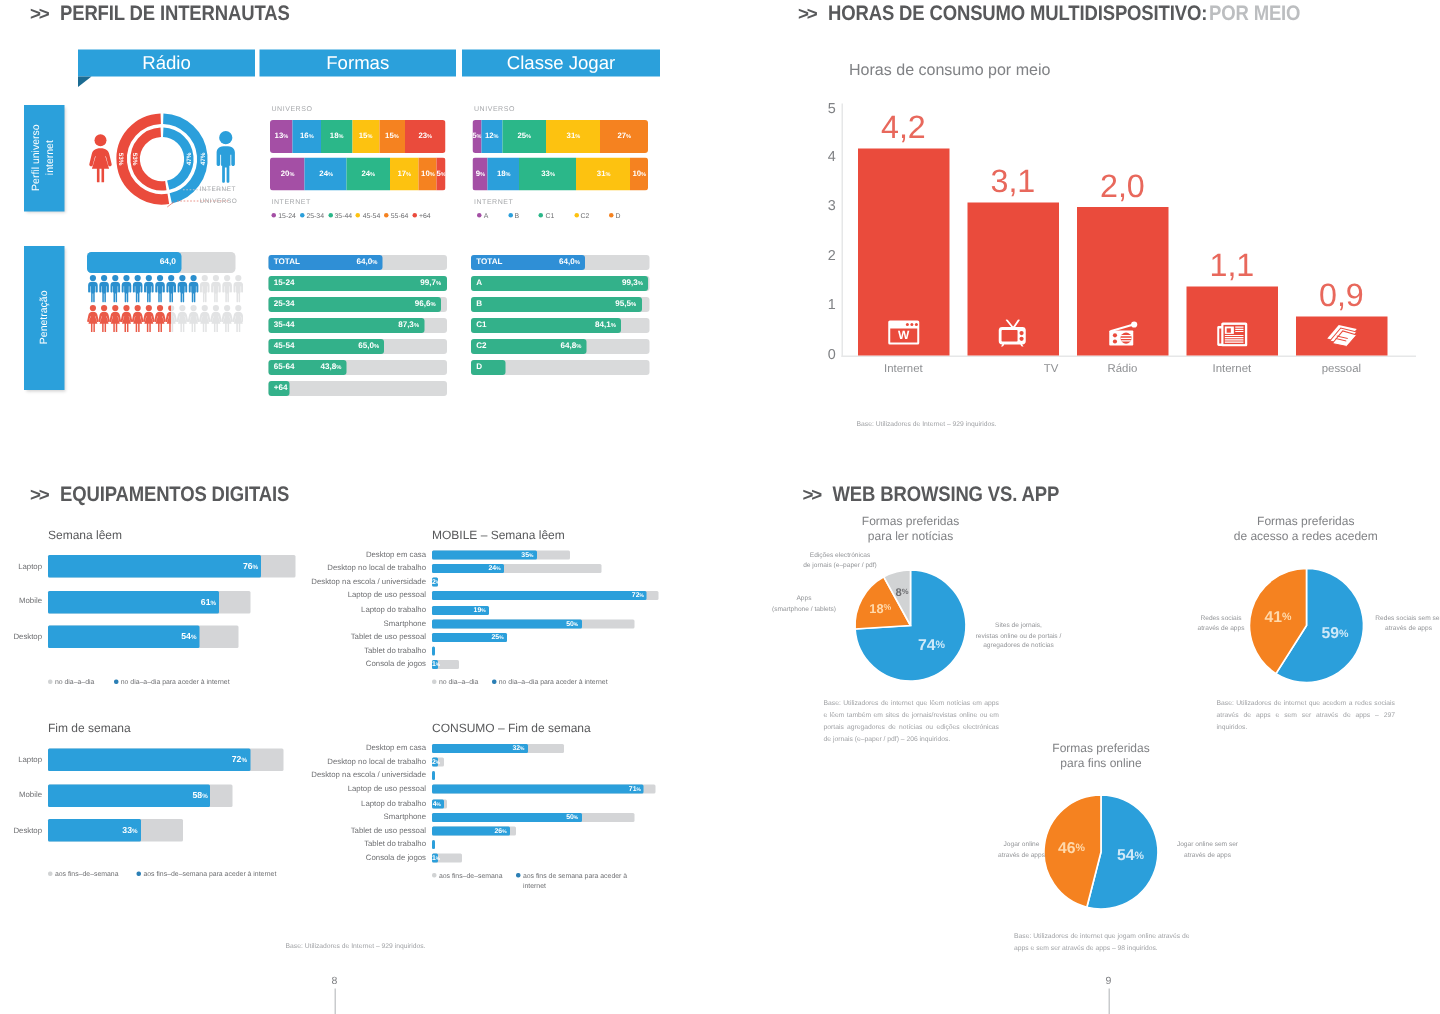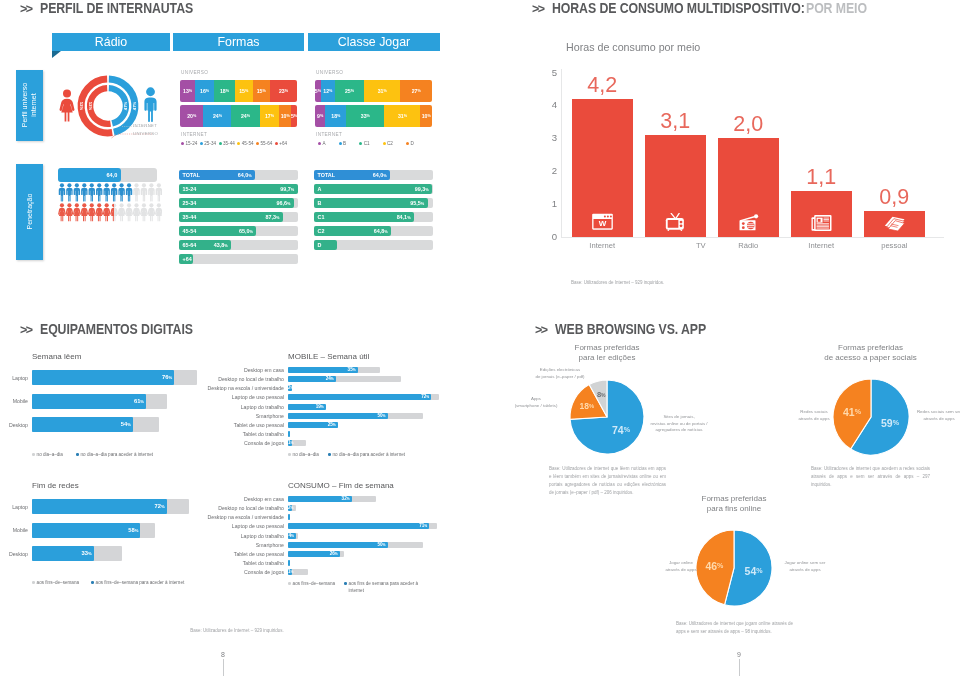--- a/index.html
+++ b/index.html
@@ -427,21 +427,21 @@
       <div style="position:absolute;left:32px;top:452px;display:flex;font-size:4.6px;color:#6d6e71;align-items:flex-start;">
         <span style="display:flex;align-items:center;margin-right:13px;">
           <i style="width:2.6px;height:2.6px;border-radius:50%;background:#d1d3d4;display:inline-block;margin-right:2px;"></i>
           <span>no dia–a–dia</span>
         </span>
         <span style="display:flex;align-items:flex-start;">
           <i style="width:2.6px;height:2.6px;border-radius:50%;background:#2b7fb5;display:inline-block;margin-right:2px;margin-top:1px;flex:none;"></i>
           <span style="line-height:1.45;">no dia–a–dia para aceder à internet</span>
         </span>
       </div>
-      <div class="etitle" style="left:288px;top:352px;">MOBILE – Semana útil</div>
+      <div class="etitle" style="left:288px;top:352px;">MOBILE – Semana lêem</div>
       <div class="elabel" style="left:200px;top:367px;width:84px;">Desktop em casa</div>
       <div class="ebar-bg" style="left:288px;top:367px;width:91.54px;height:6px;"></div>
       <div class="ebar" style="left:288px;top:367px;width:69.65px;height:6px;font-size:4.6px;line-height:6px;padding-right:2px;box-sizing:border-box;">35<span style="font-size:.72em">%</span></div>
       <div class="elabel" style="left:200px;top:376.15px;width:84px;">Desktop no local de trabalho</div>
       <div class="ebar-bg" style="left:288px;top:376.15px;width:113.42999999999999px;height:6px;"></div>
       <div class="ebar" style="left:288px;top:376.15px;width:47.76px;height:6px;font-size:4.6px;line-height:6px;padding-right:2px;box-sizing:border-box;">24<span style="font-size:.72em">%</span></div>
       <div class="elabel" style="left:200px;top:385.3px;width:84px;">Desktop na escola / universidade</div>
       <div class="ebar-bg" style="left:288px;top:385.3px;width:3.98px;height:6px;"></div>
       <div class="ebar" style="left:288px;top:385.3px;width:3.98px;height:6px;font-size:4.6px;line-height:6px;padding-right:2px;box-sizing:border-box;">2<span style="font-size:.72em">%</span></div>
       <div class="elabel" style="left:200px;top:394.45px;width:84px;">Laptop de uso pessoal</div>
@@ -465,21 +465,21 @@
       <div style="position:absolute;left:288px;top:452px;display:flex;font-size:4.6px;color:#6d6e71;align-items:flex-start;">
         <span style="display:flex;align-items:center;margin-right:9px;">
           <i style="width:2.6px;height:2.6px;border-radius:50%;background:#d1d3d4;display:inline-block;margin-right:2px;"></i>
           <span>no dia–a–dia</span>
         </span>
         <span style="display:flex;align-items:flex-start;">
           <i style="width:2.6px;height:2.6px;border-radius:50%;background:#2b7fb5;display:inline-block;margin-right:2px;margin-top:1px;flex:none;"></i>
           <span style="line-height:1.45;">no dia–a–dia para aceder à internet</span>
         </span>
       </div>
-      <div class="etitle" style="left:32px;top:481px;">Fim de redes</div>
+      <div class="etitle" style="left:32px;top:481px;">Fim de semana</div>
       <div class="elabel" style="left:0px;top:503.5px;width:28px;">Laptop</div>
       <div class="ebar-bg" style="left:32px;top:499px;width:157.08px;height:15px;"></div>
       <div class="ebar" style="left:32px;top:499px;width:134.64000000000001px;height:15px;font-size:5.8px;line-height:15px;padding-right:2px;box-sizing:border-box;">72<span style="font-size:.72em">%</span></div>
       <div class="elabel" style="left:0px;top:527px;width:28px;">Mobile</div>
       <div class="ebar-bg" style="left:32px;top:522.5px;width:123.42px;height:15px;"></div>
       <div class="ebar" style="left:32px;top:522.5px;width:108.46000000000001px;height:15px;font-size:5.8px;line-height:15px;padding-right:2px;box-sizing:border-box;">58<span style="font-size:.72em">%</span></div>
       <div class="elabel" style="left:0px;top:550.5px;width:28px;">Desktop</div>
       <div class="ebar-bg" style="left:32px;top:546px;width:89.76px;height:15px;"></div>
       <div class="ebar" style="left:32px;top:546px;width:61.71px;height:15px;font-size:5.8px;line-height:15px;padding-right:2px;box-sizing:border-box;">33<span style="font-size:.72em">%</span></div>
       <div style="position:absolute;left:32px;top:580px;display:flex;font-size:4.6px;color:#6d6e71;align-items:flex-start;">
@@ -611,34 +611,34 @@
     </div>
   <div class="base" style="left:571px;top:279px;white-space:nowrap;">Base: Utilizadores de Internet – 929 inquiridos.</div>
 
   <div class="sec-head" style="left:535px;top:321px;">
     <span class="sec-marker">&gt;&gt;</span>
     <span class="sec-title">WEB BROWSING VS. APP</span>
   </div>
   <div id="pies">
       <div class="pietitle" style="left:527px;top:343px;width:160px;">
         <div>Formas preferidas</div>
-        <div>para ler edições</div>
+        <div>para ler notícias</div>
       </div>
       <svg width="78" height="78" viewBox="0 0 78 78" style="position:absolute;left:568px;top:378px;">
         <path d="M 39 39 L 39.00 2.00 A 37 37 0 1 1 2.07 41.32 Z" fill="#2b9fdb" stroke="#fff" stroke-width="1.1"></path>
         <text x="53.0" y="52.2" font-size="10.5" font-weight="bold" fill="#cfe9f8" text-anchor="middle" dominant-baseline="central" font-family="Liberation Sans">74<tspan font-size="7.1">%</tspan></text>
         <path d="M 39 39 L 2.07 41.32 A 37 37 0 0 1 21.18 6.58 Z" fill="#f58220" stroke="#fff" stroke-width="1.1"></path>
         <text x="18.9" y="27.9" font-size="8.5" font-weight="bold" fill="#ffd9ab" text-anchor="middle" dominant-baseline="central" font-family="Liberation Sans">18<tspan font-size="5.8">%</tspan></text>
         <path d="M 39 39 L 21.18 6.58 A 37 37 0 0 1 39.00 2.00 Z" fill="#d1d3d4" stroke="#fff" stroke-width="1.1"></path>
         <text x="33.3" y="16.8" font-size="7.5" font-weight="bold" fill="#6d6e71" text-anchor="middle" dominant-baseline="central" font-family="Liberation Sans">8<tspan font-size="5.1">%</tspan></text>
       </svg>
       <div class="base" style="left:549px;top:465px;width:117px;text-align:justify;">Base: Utilizadores de internet que lêem notícias em apps e lêem também em sites de jornais/revistas online ou em portais agregadores de notícias ou edições electrónicas de jornais (e–paper / pdf) – 206 inquiridos.</div>
       <div class="pietitle" style="left:790.5px;top:343px;width:160px;">
         <div>Formas preferidas</div>
-        <div>de acesso a paper sociais</div>
+        <div>de acesso a redes acedem</div>
       </div>
       <svg width="80" height="80" viewBox="0 0 80 80" style="position:absolute;left:830.5px;top:377px;">
         <path d="M 40 40 L 40.00 2.00 A 38 38 0 1 1 19.64 72.08 Z" fill="#2b9fdb" stroke="#fff" stroke-width="1.1"></path>
         <text x="59.0" y="45.5" font-size="10.5" font-weight="bold" fill="#cfe9f8" text-anchor="middle" dominant-baseline="central" font-family="Liberation Sans">59<tspan font-size="7.1">%</tspan></text>
         <path d="M 40 40 L 19.64 72.08 A 38 38 0 0 1 40.00 2.00 Z" fill="#f58220" stroke="#fff" stroke-width="1.1"></path>
         <text x="21.0" y="34.5" font-size="10.5" font-weight="bold" fill="#ffd9ab" text-anchor="middle" dominant-baseline="central" font-family="Liberation Sans">41<tspan font-size="7.1">%</tspan></text>
       </svg>
       <div class="base" style="left:811px;top:465px;width:119px;text-align:justify;">Base: Utilizadores de internet que acedem a redes sociais através de apps e sem ser através de apps – 297 inquiridos.</div>
       <div class="pietitle" style="left:654px;top:494px;width:160px;">
         <div>Formas preferidas</div>

